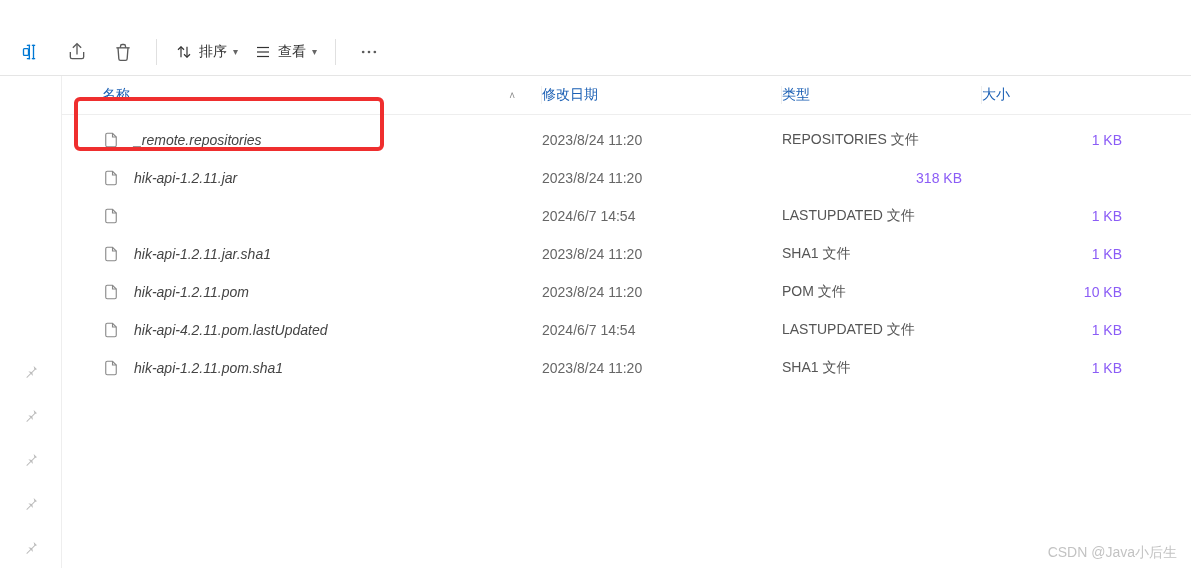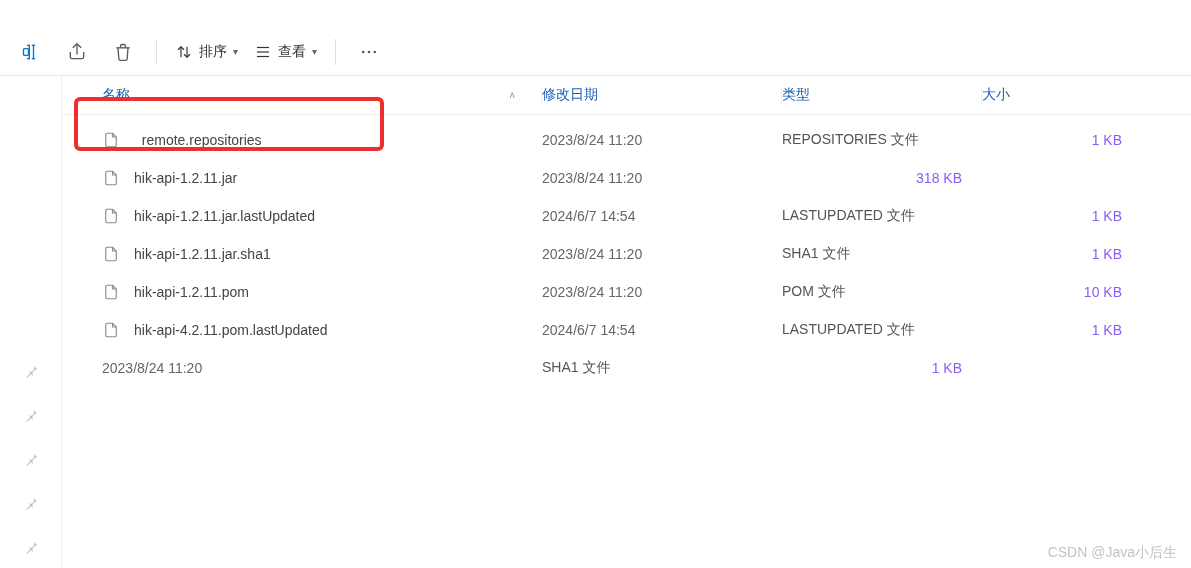--- a/index.html
+++ b/index.html
@@ -91,20 +91,21 @@
       display: grid;
       grid-template-columns: 440px 240px 200px 160px;
       padding: 10px 20px 10px 40px;
       align-items: center;
       color: #444;
     }
     .cell-name {
       display: flex;
       align-items: center;
       gap: 14px;
+      font-style: italic;
     }
     .file-icon { color: #888; flex-shrink: 0; }
     .cell-date { color: #666; }
     .cell-type { color: #555; }
     .cell-size { color: #8b5cf6; text-align: right; padding-right: 20px; }
     .highlight-box {
       position: absolute;
       border: 4px solid #ef2e2e;
       border-radius: 6px;
       pointer-events: none;
@@ -253,21 +254,20 @@
           <div class="cell-size">318 KB</div>
         </div>
         <div class="row">
           <div class="cell-name">
             <span class="file-icon">
               <svg width="18" height="18" viewBox="0 0 24 24" fill="none" stroke="currentColor" stroke-width="1.5">
                 <path d="M14 3H7a2 2 0 0 0-2 2v14a2 2 0 0 0 2 2h10a2 2 0 0 0 2-2V8z"></path>
                 <path d="M14 3v5h5"></path>
               </svg>
             </span>
-            <span>hik-api-1.2.11.jar.lastUpdated</span>
           </div>
           <div class="cell-date">2024/6/7 14:54</div>
           <div class="cell-type">LASTUPDATED 文件</div>
           <div class="cell-size">1 KB</div>
         </div>
         <div class="row">
           <div class="cell-name">
             <span class="file-icon">
               <svg width="18" height="18" viewBox="0 0 24 24" fill="none" stroke="currentColor" stroke-width="1.5">
                 <path d="M14 3H7a2 2 0 0 0-2 2v14a2 2 0 0 0 2 2h10a2 2 0 0 0 2-2V8z"></path>
@@ -302,20 +302,29 @@
                 <path d="M14 3v5h5"></path>
               </svg>
             </span>
             <span>hik-api-4.2.11.pom.lastUpdated</span>
           </div>
           <div class="cell-date">2024/6/7 14:54</div>
           <div class="cell-type">LASTUPDATED 文件</div>
           <div class="cell-size">1 KB</div>
         </div>
         <div class="row">
+          <div class="cell-name">
+            <span class="file-icon">
+              <svg width="18" height="18" viewBox="0 0 24 24" fill="none" stroke="currentColor" stroke-width="1.5">
+                <path d="M14 3H7a2 2 0 0 0-2 2v14a2 2 0 0 0 2 2h10a2 2 0 0 0 2-2V8z"></path>
+                <path d="M14 3v5h5"></path>
+              </svg>
+            </span>
+            <span>hik-api-1.2.11.pom.sha1</span>
+          </div>
           <div class="cell-date">2023/8/24 11:20</div>
           <div class="cell-type">SHA1 文件</div>
           <div class="cell-size">1 KB</div>
         </div>
       </div>
   </div>
 </div>
 
 <div class="highlight-box" id="hl" style="left: 74px; top: 97px; width: 310px; height: 54px;"></div>
 

